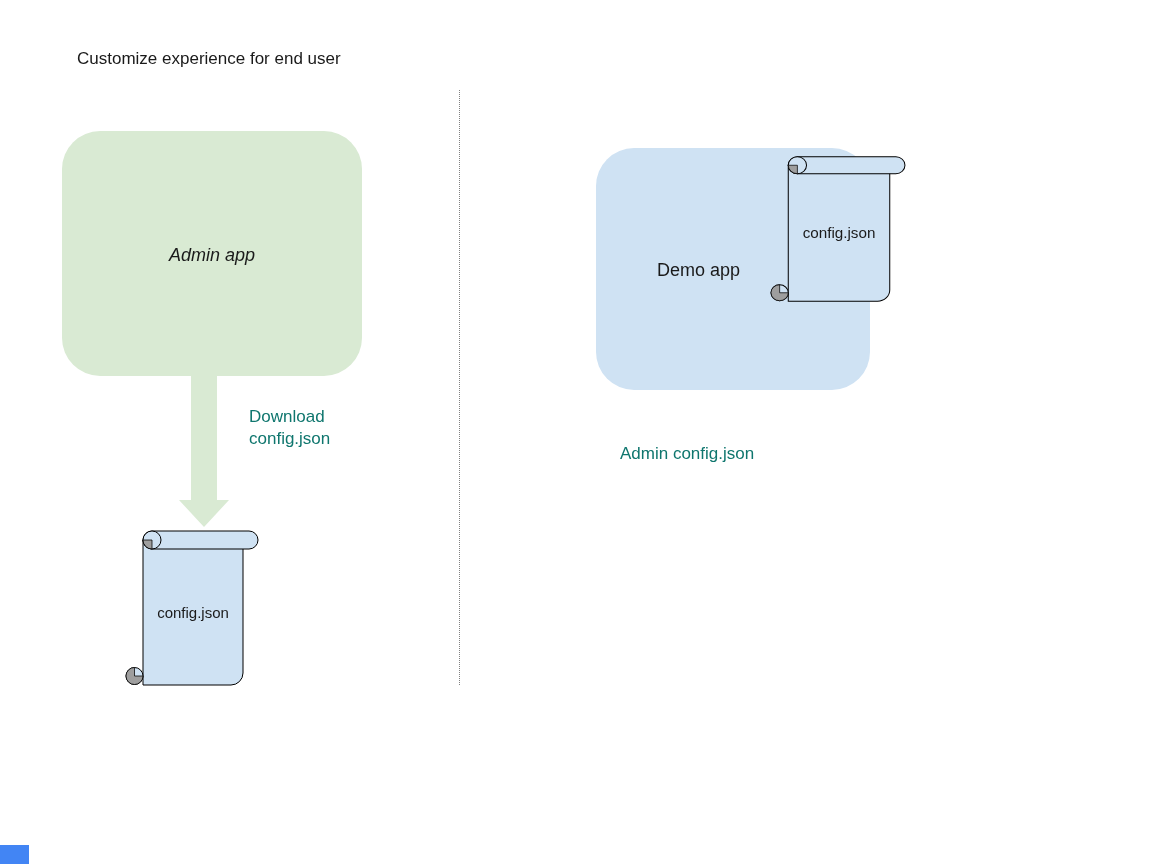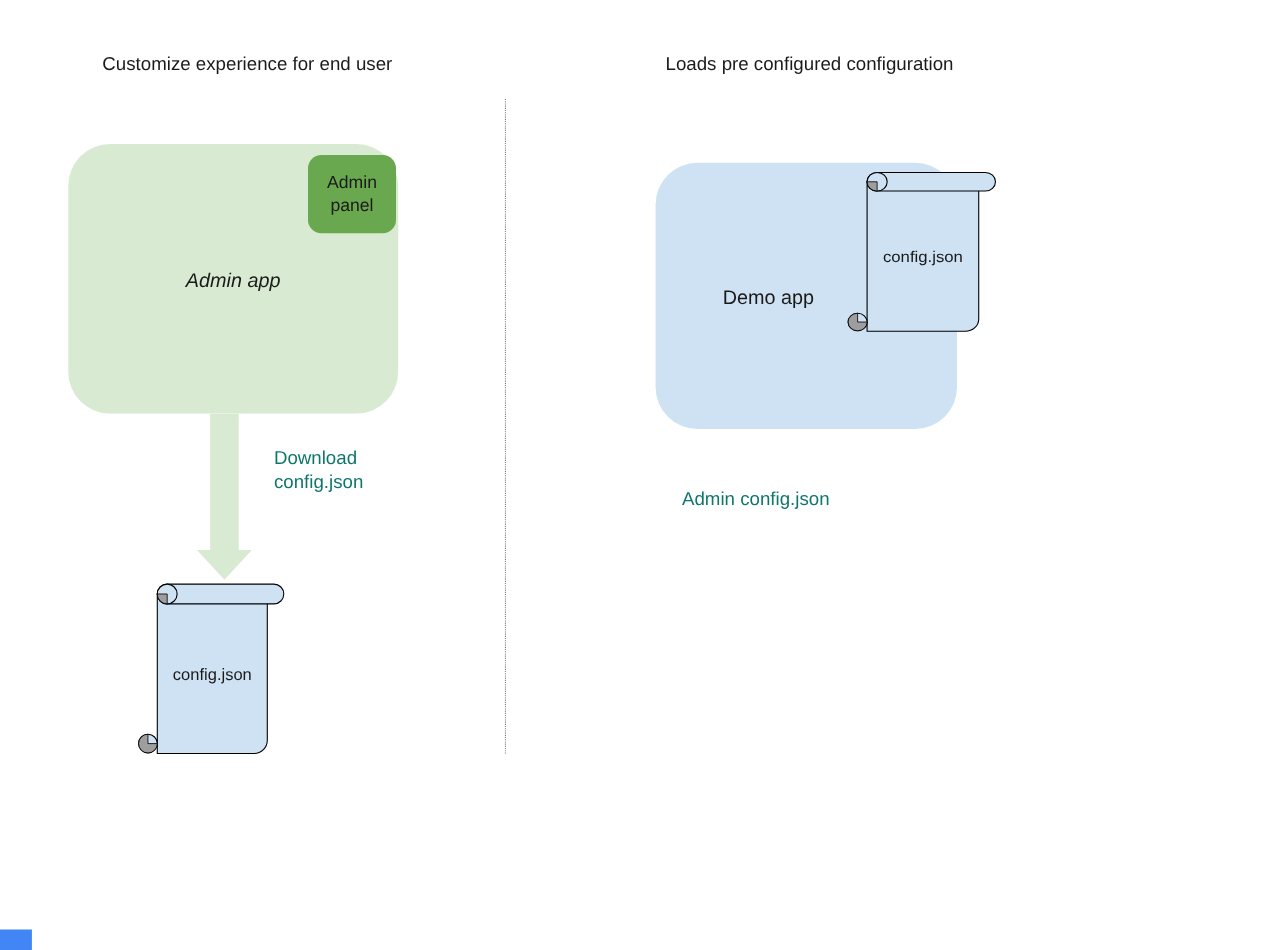--- a/index.html
+++ b/index.html
@@ -15,21 +15,21 @@
     overflow:hidden;
   }
   .title{
     position:absolute;
     top:48px;
     font-size:17px;
     line-height:22px;
     color:#1a1a1a;
     white-space:nowrap;
   }
-  .title-left{left:77px;margin-left:16px;}
+  .title-left{left:77px;}
   .title-right{left:605px;}
 
   .app-box{
     position:absolute;
     border-radius:38px;
   }
   .admin-box{
     left:62px;top:131px;width:300px;height:245px;
     background:#d9ead3;
   }
@@ -99,23 +99,20 @@
 </style>
 </head>
 <body>
 
 <div class="canvas">
 
   <div class="title title-left">Customize experience for end user</div>
 
   <div class="app-box admin-box">
     <div class="app-label admin-label">Admin app</div>
-    <div class="badge">
-      <div class="badge-label">Admin panel</div>
-    </div>
   </div>
 
   <svg class="arrow-svg" width="50" height="152" viewBox="0 0 50 152">
     <path d="M12,0 H38 V124 H50 L25,151 L0,124 H12 Z" fill="#d9ead3"></path>
   </svg>
 
   <div class="caption arrow-caption">Download
 config.json</div>
 
   <svg class="scroll-svg scroll-left" width="135" height="160" viewBox="0 0 135 160">
@@ -123,21 +120,20 @@
     <circle cx="9.5" cy="148" r="8.5" fill="#cfe2f3" stroke="#000" stroke-width="1"></circle>
     <path d="M9.5,148 L9.5,139.5 A8.5,8.5 0 1 0 18,148 Z" fill="#9e9e9e" stroke="#000" stroke-width="0.75"></path>
     <rect x="18" y="3" width="115" height="18" rx="9" ry="9" fill="#cfe2f3" stroke="#000" stroke-width="1"></rect>
     <circle cx="27" cy="12" r="9" fill="#cfe2f3" stroke="#000" stroke-width="1"></circle>
     <path d="M27,12 L18,12 A9,9 0 0 0 27,21 Z" fill="#9e9e9e" stroke="#000" stroke-width="0.75"></path>
     <text x="68" y="90" text-anchor="middle" font-size="15">config.json</text>
   </svg>
 
   <div class="divider"></div>
 
-  <div class="title title-right">Loads pre configured configuration</div>
 
   <div class="app-box demo-box">
     <div class="app-label demo-label">Demo app</div>
   </div>
 
   <svg class="scroll-svg scroll-right" width="137" height="150" viewBox="0 0 135 160" preserveAspectRatio="none">
     <path d="M18,12 H118 V145 A12,12 0 0 1 106,157 H18 Z" fill="#cfe2f3" stroke="#000" stroke-width="1"></path>
     <circle cx="9.5" cy="148" r="8.5" fill="#cfe2f3" stroke="#000" stroke-width="1"></circle>
     <path d="M9.5,148 L9.5,139.5 A8.5,8.5 0 1 0 18,148 Z" fill="#9e9e9e" stroke="#000" stroke-width="0.75"></path>
     <rect x="18" y="3" width="115" height="18" rx="9" ry="9" fill="#cfe2f3" stroke="#000" stroke-width="1"></rect>

